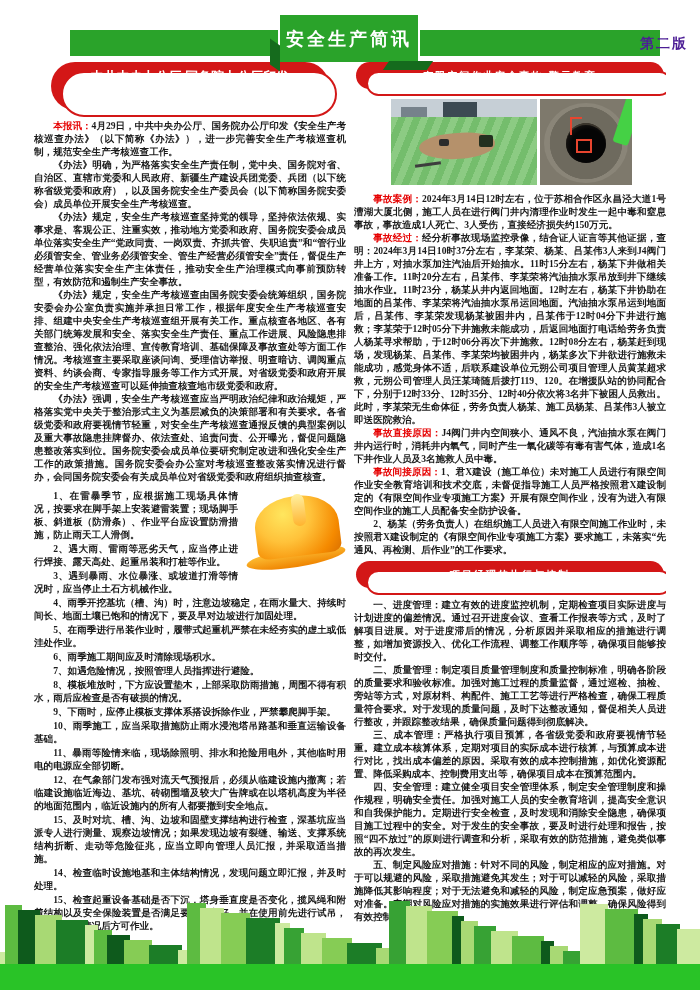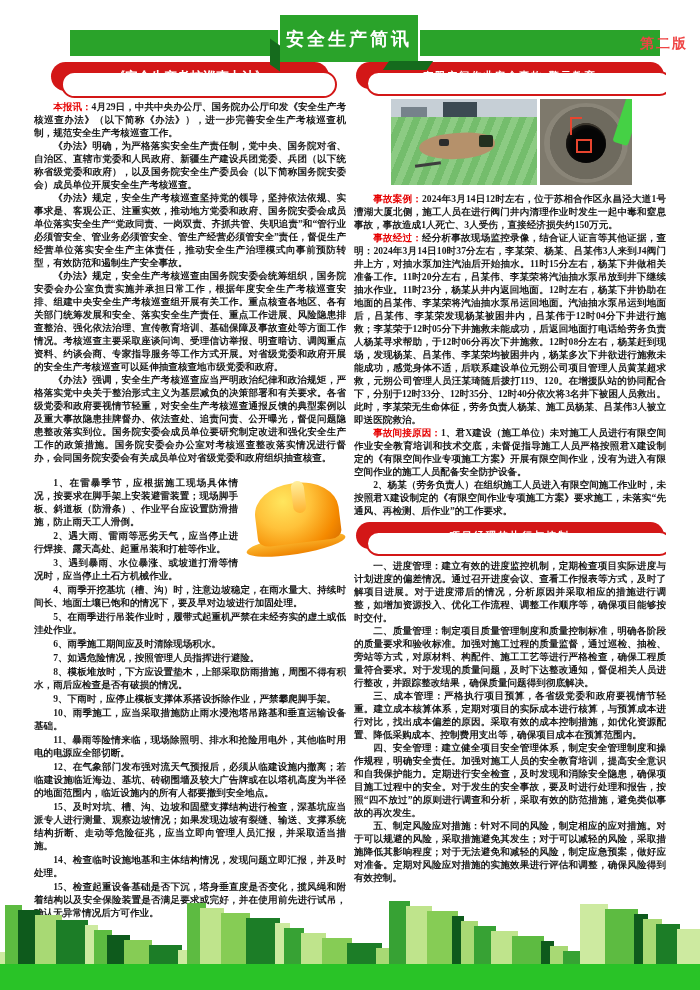--- a/index.html
+++ b/index.html
@@ -19,21 +19,21 @@
     position:absolute;left:278px;top:15px;width:138px;height:47px;background:var(--green);
     border-right:2px solid #fff;border-left:2px solid #fff;
     display:flex;align-items:center;justify-content:center;
     color:#fff;font-family:"Liberation Sans","DejaVu Sans",sans-serif;
     font-size:18px;font-weight:bold;letter-spacing:3px;z-index:2;
   }
   .masthead-tab::before{content:"";position:absolute;left:-10px;bottom:-6px;width:10px;height:26px;
     background:var(--dark-green);transform:skewY(35deg);}
   .masthead-tab::after{content:"";position:absolute;right:-12px;bottom:-8px;width:44px;height:9px;
     background:var(--dark-green);transform:skewX(-35deg);}
-  .edition{position:absolute;right:58px;top:35px;color:#ef4444;font-weight:bold;font-size:14px;
+  .edition{position:absolute;right:58px;top:35px;color:#4c1d95;font-weight:bold;font-size:14px;
     letter-spacing:2px;font-family:"Liberation Sans","DejaVu Sans",sans-serif;z-index:3;margin-left:36px;}
 
   
   .pill{
     position:relative;background:var(--red);color:#fff;text-align:center;font-weight:bold;
     font-family:"Liberation Sans","DejaVu Sans",sans-serif;z-index:1;
   }
   .pill::after{
     content:"";position:absolute;z-index:-1;left:10px;top:9px;right:-8px;bottom:-7px;
     border:2px solid var(--red);border-radius:26px;background:#fff;
@@ -41,21 +41,21 @@
   .pill-2line{width:266px;margin:0 auto 9px;padding:5px 6px;border-radius:26px;font-size:13px;line-height:19px;}
   .pill-1line{margin:0 2px 10px;padding:7px 4px;border-radius:19px;font-size:10px;letter-spacing:2px;}
 
   
   .col{position:absolute;top:62px;width:312px;height:899px;overflow:hidden;
        font-size:9.6px;line-height:13px;text-align:justify;}
   .col-left{left:34px;}
   .col-right{left:354px;}
   .para{margin:0;text-indent:2em;font-weight:600;}
   .lead{color:var(--red-text);font-weight:bold;}
-  .list-block{margin-top:12px;}
+  .list-block{margin-top:6px;}
   .list-block .para{margin-bottom:1px;}
 
   
   .helmet-wrap{float:right;width:100px;height:88px;margin:2px 0 3px 8px;position:relative;}
   .helmet-dome{position:absolute;left:9px;top:5px;width:84px;height:60px;
     background:radial-gradient(circle at 35% 28%, #ffe65e 0%, #ffc23a 40%, #f58a00 78%, #d96f00 100%);
     border-radius:48% 48% 14% 14%;transform:rotate(-7deg);}
   .helmet-ridge{position:absolute;left:46px;top:3px;width:13px;height:32px;
     background:linear-gradient(#fff0a0,#ffb430);border-radius:7px;transform:rotate(-7deg);}
   .helmet-brim{position:absolute;left:0;top:57px;width:100px;height:19px;
@@ -97,20 +97,21 @@
 <div class="page">
 
   <div class="masthead-band"></div>
   <div class="masthead-tab">
     <span>安全生产简讯</span>
   </div>
   <div class="edition">第二版</div>
 
   <div class="col col-left">
     <div class="pill pill-2line">
+      <div>中共中央办公厅 国务院办公厅印发</div>
       <div>《安全生产考核巡查办法》</div>
     </div>
     <div>
         <p class="para"><span class="lead">本报讯：</span>4月29日，中共中央办公厅、国务院办公厅印发《安全生产考核巡查办法》（以下简称《办法》），进一步完善安全生产考核巡查机制，规范安全生产考核巡查工作。</p>
         <p class="para">《办法》明确，为严格落实安全生产责任制，党中央、国务院对省、自治区、直辖市党委和人民政府、新疆生产建设兵团党委、兵团（以下统称省级党委和政府），以及国务院安全生产委员会（以下简称国务院安委会）成员单位开展安全生产考核巡查。</p>
         <p class="para">《办法》规定，安全生产考核巡查坚持党的领导，坚持依法依规、实事求是、客观公正、注重实效，推动地方党委和政府、国务院安委会成员单位落实安全生产“党政同责、一岗双责、齐抓共管、失职追责”和“管行业必须管安全、管业务必须管安全、管生产经营必须管安全”责任，督促生产经营单位落实安全生产主体责任，推动安全生产治理模式向事前预防转型，有效防范和遏制生产安全事故。</p>
         <p class="para">《办法》规定，安全生产考核巡查由国务院安委会统筹组织，国务院安委会办公室负责实施并承担日常工作，根据年度安全生产考核巡查安排、组建中央安全生产考核巡查组开展有关工作。重点核查各地区、各有关部门统筹发展和安全、落实安全生产责任、重点工作进展、风险隐患排查整治、强化依法治理、宣传教育培训、基础保障及事故查处等方面工作情况。考核巡查主要采取座谈问询、受理信访举报、明查暗访、调阅重点资料、约谈会商、专家指导服务等工作方式开展。对省级党委和政府开展的安全生产考核巡查可以延伸抽查核查地市级党委和政府。</p>
         <p class="para">《办法》强调，安全生产考核巡查应当严明政治纪律和政治规矩，严格落实党中央关于整治形式主义为基层减负的决策部署和有关要求。各省级党委和政府要视情节轻重，对安全生产考核巡查通报反馈的典型案例以及重大事故隐患挂牌督办、依法查处、追责问责、公开曝光，督促问题隐患整改落实到位。国务院安委会成员单位要研究制定改进和强化安全生产工作的政策措施。国务院安委会办公室对考核巡查整改落实情况进行督办，会同国务院安委会有关成员单位对省级党委和政府组织抽查核查。</p>
       </div>
 
@@ -161,20 +162,21 @@
         <div class="hole"></div>
         <div class="strap"></div>
         <div class="mark1"></div>
         <div class="mark2"></div>
       </div>
     </div>
 
     <div>
         <p class="para"><span class="lead">事故案例：</span>2024年3月14日12时左右，位于苏相合作区永昌泾大道1号漕湖大厦北侧，施工人员在进行阀门井内清理作业时发生一起中毒和窒息事故，事故造成1人死亡、3人受伤，直接经济损失约150万元。</p>
         <p class="para"><span class="lead">事故经过：</span>经分析事故现场监控录像，结合证人证言等其他证据，查明：2024年3月14日10时37分左右，李某荣、杨某、吕某伟3人来到J4阀门井上方，对抽水泵加注汽油后开始抽水。11时15分左右，杨某下井做相关准备工作。11时20分左右，吕某伟、李某荣将汽油抽水泵吊放到井下继续抽水作业。11时23分，杨某从井内返回地面。12时左右，杨某下井协助在地面的吕某伟、李某荣将汽油抽水泵吊运回地面。汽油抽水泵吊运到地面后，吕某伟、李某荣发现杨某被困井内，吕某伟于12时04分下井进行施救；李某荣于12时05分下井施救未能成功，后返回地面打电话给劳务负责人杨某寻求帮助，于12时06分再次下井施救。12时08分左右，杨某赶到现场，发现杨某、吕某伟、李某荣均被困井内，杨某多次下井欲进行施救未能成功，感觉身体不适，后联系建设单位元朔公司项目管理人员黄某超求救，元朔公司管理人员汪某琦随后拨打119、120。在增援队站的协同配合下，分别于12时33分、12时35分、12时40分依次将3名井下被困人员救出。此时，李某荣无生命体征，劳务负责人杨某、施工员杨某、吕某伟3人被立即送医院救治。</p>
+        <p class="para"><span class="lead">事故直接原因：</span>J4阀门井内空间狭小、通风不良，汽油抽水泵在阀门井内运行时，消耗井内氧气，同时产生一氧化碳等有毒有害气体，造成1名下井作业人员及3名施救人员中毒。</p>
         <p class="para"><span class="lead">事故间接原因：</span>1、君X建设（施工单位）未对施工人员进行有限空间作业安全教育培训和技术交底，未督促指导施工人员严格按照君X建设制定的《有限空间作业专项施工方案》开展有限空间作业，没有为进入有限空间作业的施工人员配备安全防护设备。</p>
         <p class="para">2、杨某（劳务负责人）在组织施工人员进入有限空间施工作业时，未按照君X建设制定的《有限空间作业专项施工方案》要求施工，未落实“先通风、再检测、后作业”的工作要求。</p>
       </div>
 
     <div class="pill pill-1line" style="margin-top:5px;">
       <span>项目经理的执行与控制</span>
     </div>
     <div>
         <p class="para">一、进度管理：建立有效的进度监控机制，定期检查项目实际进度与计划进度的偏差情况。通过召开进度会议、查看工作报表等方式，及时了解项目进展。对于进度滞后的情况，分析原因并采取相应的措施进行调整，如增加资源投入、优化工作流程、调整工作顺序等，确保项目能够按时交付。</p>
         <p class="para">二、质量管理：制定项目质量管理制度和质量控制标准，明确各阶段的质量要求和验收标准。加强对施工过程的质量监督，通过巡检、抽检、旁站等方式，对原材料、构配件、施工工艺等进行严格检查，确保工程质量符合要求。对于发现的质量问题，及时下达整改通知，督促相关人员进行整改，并跟踪整改结果，确保质量问题得到彻底解决。</p>

